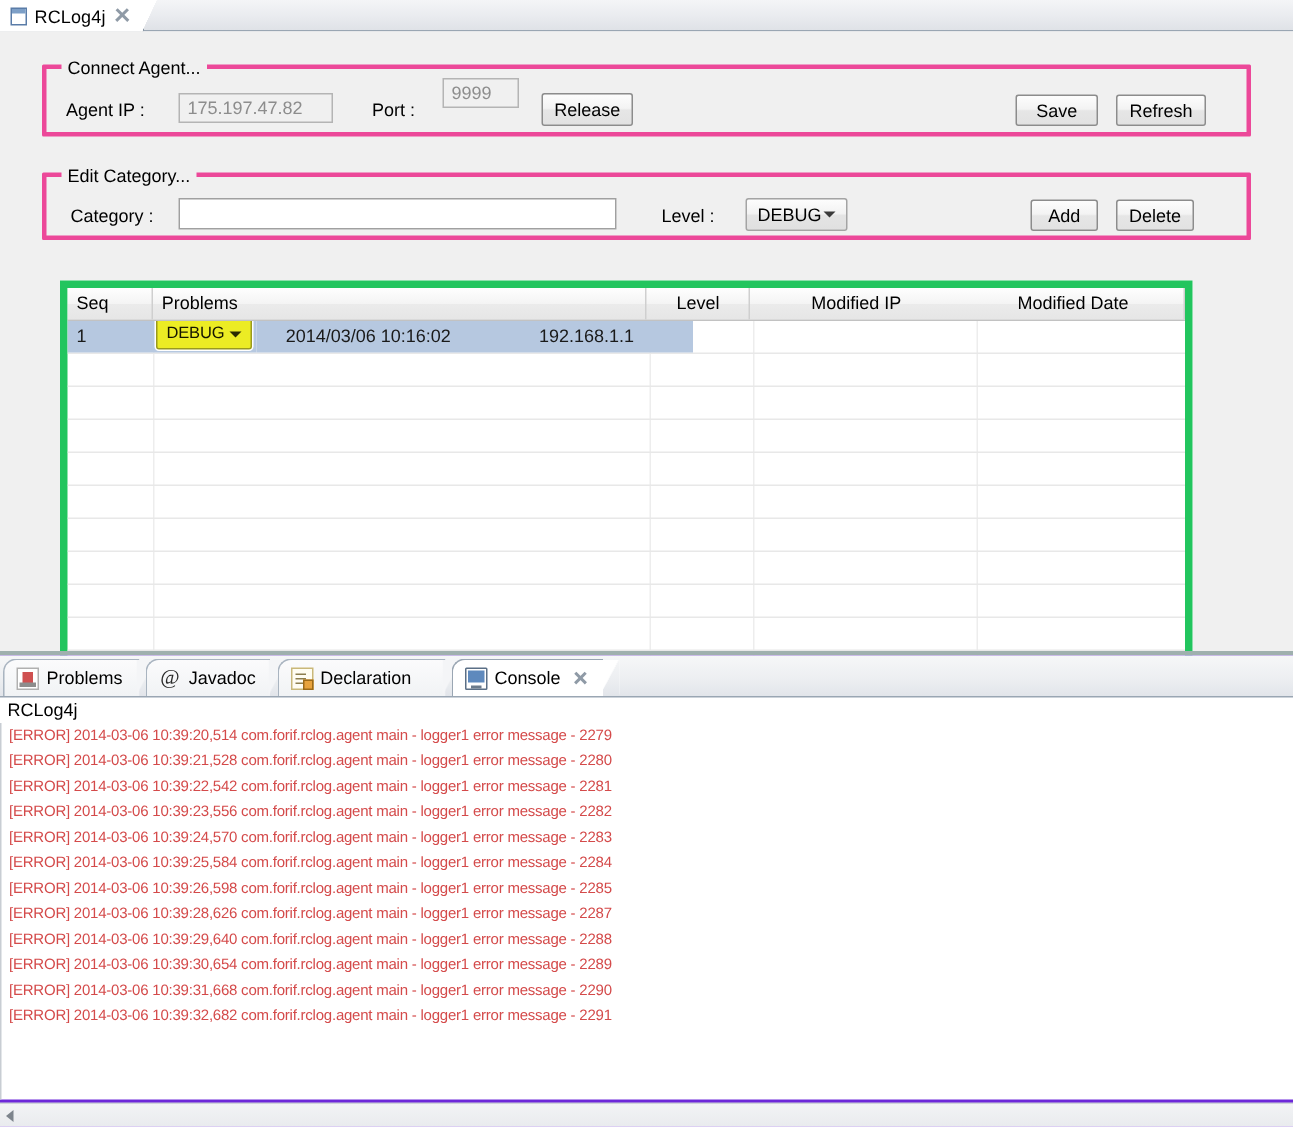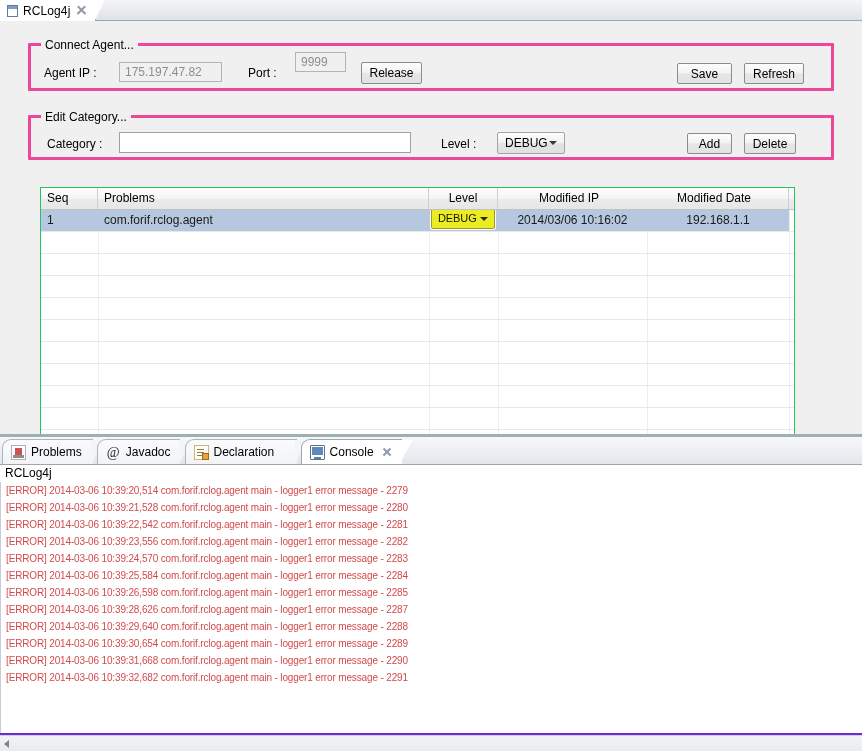--- a/index.html
+++ b/index.html
@@ -179,21 +179,21 @@
     border-left: 4px solid transparent;
     border-right: 4px solid transparent;
     border-top: 4px solid #3a3a3a;
   }
 
   
   .tablewrap {
     position: absolute;
     left: 40px; top: 166px;
     width: 755px; height: 265px;
-    border: 1px solid #22c55e;
+    border: 5px solid #22c55e;
     background: #ffffff;
     box-sizing: border-box;
     overflow: hidden;
   }
   .thead {
     position: absolute;
     left: 0; top: 0;
     width: 100%; height: 22px;
     background: linear-gradient(to bottom, #fefefe 0%, #f4f4f4 50%, #ebebeb 51%, #e6e6e6 100%);
     border-bottom: 1px solid #c2c2c2;
@@ -526,21 +526,20 @@
 
       <div class="colrule" style="left:57px;"></div>
       <div class="colrule" style="left:388px;"></div>
       <div class="colrule" style="left:457px;"></div>
       <div class="colrule" style="left:606px;"></div>
       <div class="colrule" style="left:748px;"></div>
 
       <div class="tbody" id="tbody">
           <div class="trow selected">
             <div class="td c-seq">1</div>
-            <div class="td c-category">com.forif.rclog.agent</div>
             <div class="td c-level">
               <div class="cell-combo"><span>DEBUG</span><span class="arrow"></span></div>
             </div>
             <div class="td c-date">2014/03/06 10:16:02</div>
             <div class="td c-ip">192.168.1.1</div>
           </div>
           <div class="trow">
             <div class="td c-seq">&nbsp;</div>
             <div class="td c-category">&nbsp;</div>
             <div class="td c-level">&nbsp;</div>

